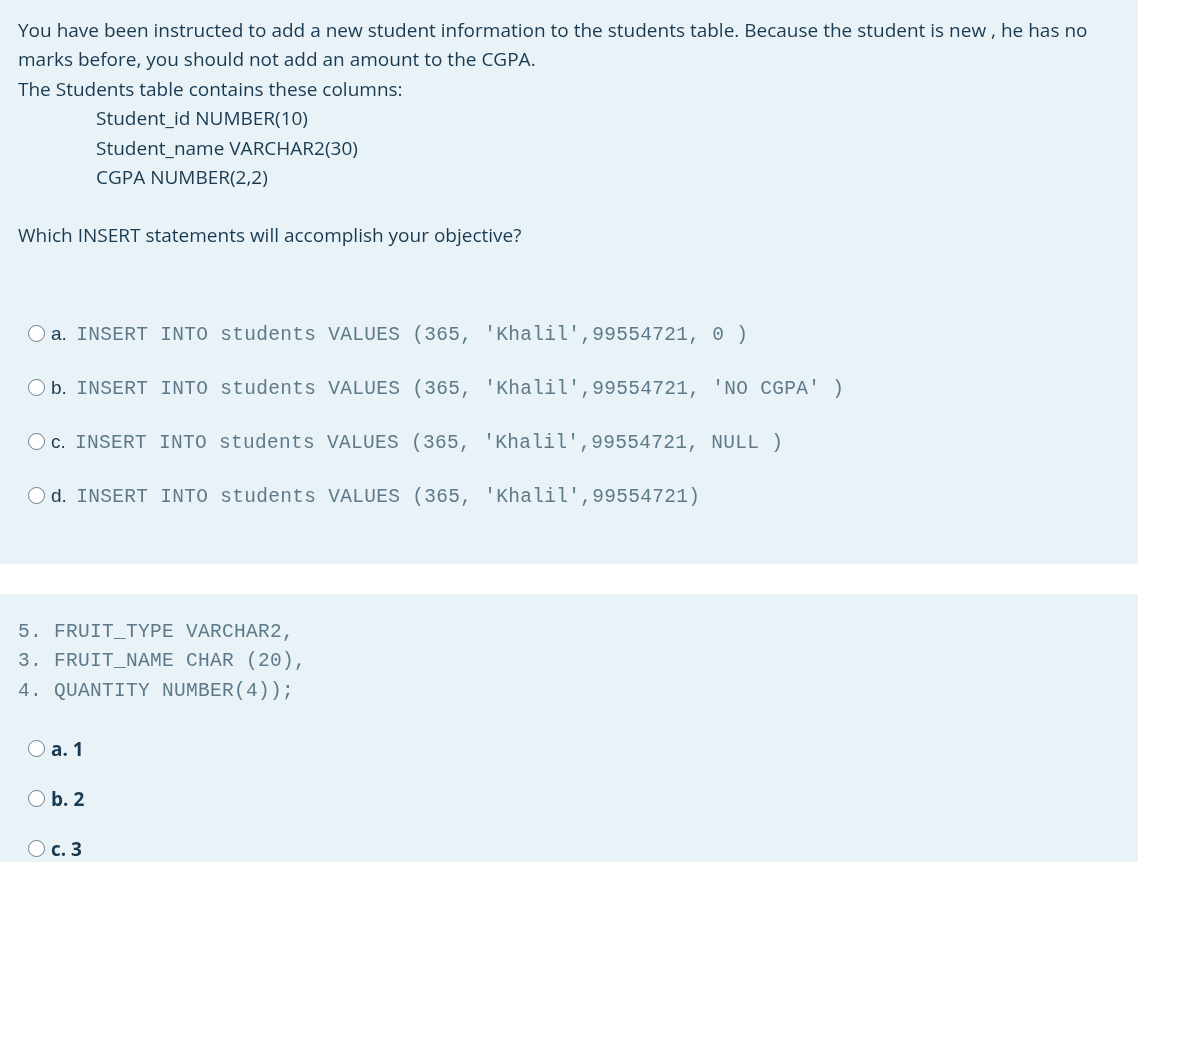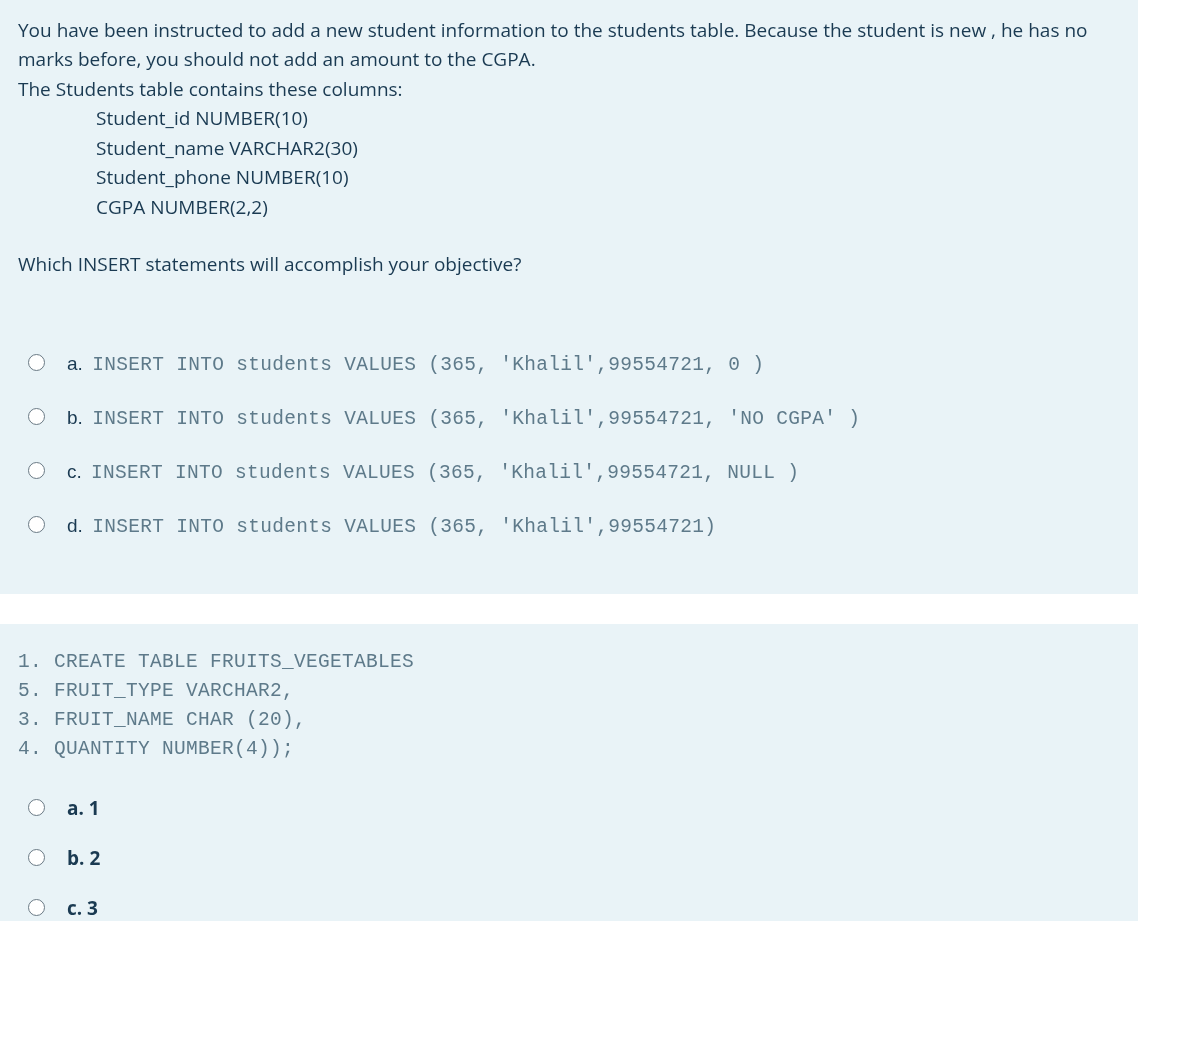--- a/index.html
+++ b/index.html
@@ -13,21 +13,21 @@
   }
   .question-block:last-child { margin-bottom: 0; }
   .stem { color: #1a3a52; font-size: 19px; line-height: 1.55; }
   .stem-line { display: block; }
   .indent { padding-left: 78px; display: block; }
   .gap { height: 28px; }
   .options { margin-top: 70px; }
   .opt-row {
     display: flex;
     align-items: center;
-    gap: 22px;
+    gap: 6px;
     margin: 0 0 28px 10px;
   }
   .radio {
     width: 17px; height: 17px; border: 1.5px solid #6a7a85; border-radius: 50%;
     flex: 0 0 17px; background: #fff;
   }
   .opt-label { color: #1a3a52; font-size: 19px; }
   .opt-prefix { font-family: "Segoe UI", Arial, sans-serif; color: #1a3a52; margin-right: 4px; white-space: pre; }
   .code { font-family: "Courier New", monospace; color: #5e7a8a; font-size: 19.5px; letter-spacing: 0.3px; }
   .q2 .options { margin-top: 30px; }
@@ -41,21 +41,20 @@
 <body>
 
 <div class="page">
 
   <div class="question-block q1">
     <div class="stem">
       <span class="stem-line">You have been instructed to add a new student  information to the students table. Because the student is new , he has no marks before, you should not add an amount to the CGPA.</span>
       <span class="stem-line">The Students table contains these columns:</span>
       <span class="indent">Student_id NUMBER(10)</span>
       <span class="indent">Student_name VARCHAR2(30)</span>
-      <span class="indent">Student_phone NUMBER(10)</span>
       <span class="indent">CGPA NUMBER(2,2)</span>
       <div class="gap"></div>
       <span class="stem-line">Which INSERT statements will accomplish your objective?</span>
     </div>
 
     <div class="options">
       <div class="opt-row">
         <span class="radio"></span>
         <span class="opt-label">
           <span class="opt-prefix">a. </span><span class="code">INSERT INTO students VALUES (365, 'Khalil',99554721, 0 )</span>
@@ -77,21 +76,20 @@
         <span class="radio"></span>
         <span class="opt-label">
           <span class="opt-prefix">d. </span><span class="code">INSERT INTO students VALUES (365, 'Khalil',99554721)</span>
         </span>
       </div>
     </div>
   </div>
 
   <div class="question-block q2">
     <div class="code-block">
-      <span class="code-line">1. CREATE TABLE FRUITS_VEGETABLES</span>
       <span class="code-line">5. FRUIT_TYPE VARCHAR2,</span>
       <span class="code-line">3. FRUIT_NAME CHAR (20),</span>
       <span class="code-line">4. QUANTITY NUMBER(4));</span>
     </div>
 
     <div class="options">
       <div class="opt-row">
         <span class="radio"></span>
         <span class="opt-label">a. 1</span>
       </div>

